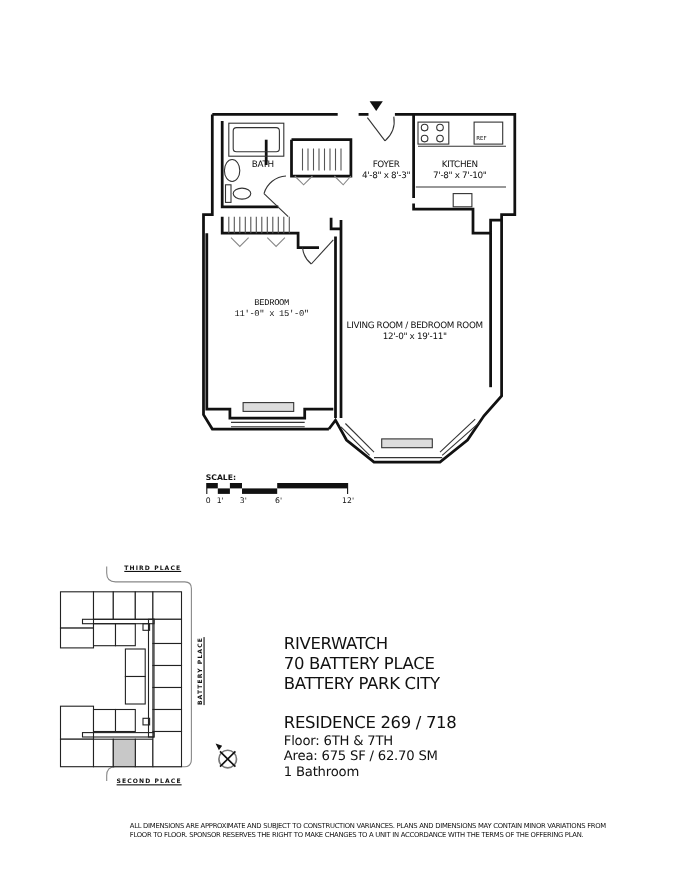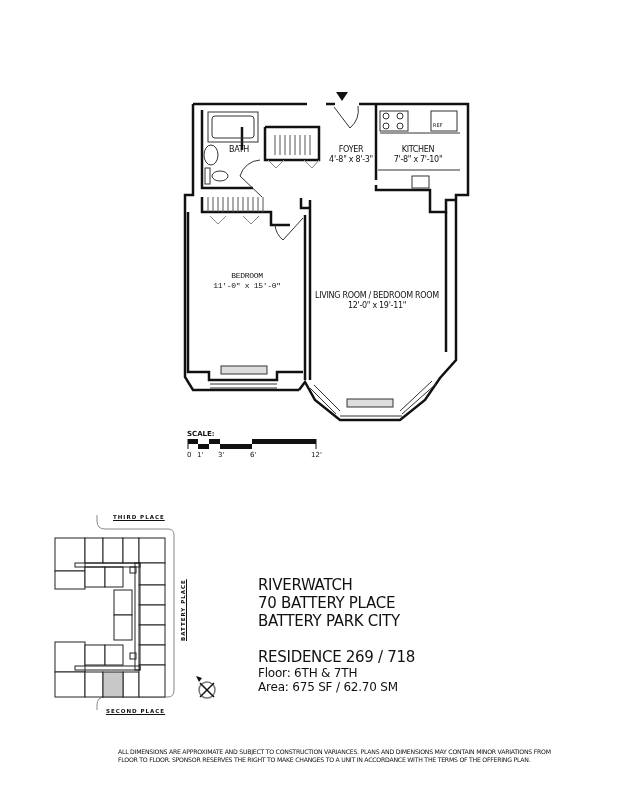--- a/index.html
+++ b/index.html
@@ -206,18 +206,19 @@
   <polygon points="6,4 12,6 9,10" fill="#111"></polygon>
 </svg>
 
 <div class="info" style="top:576px;">
   <div class="big">RIVERWATCH</div>
   <div class="big">70 BATTERY PLACE</div>
   <div class="big">BATTERY PARK CITY</div>
   <div class="big" style="margin-top:18px;">RESIDENCE 269 / 718</div>
   <div class="small">Floor:  6TH &amp; 7TH</div>
   <div class="small">Area: 675 SF / 62.70 SM</div>
+  <div class="small">1 Bathroom</div>
 </div>
 
 <div class="disclaimer">
   <div>ALL DIMENSIONS ARE APPROXIMATE AND SUBJECT TO CONSTRUCTION VARIANCES.  PLANS AND DIMENSIONS MAY CONTAIN MINOR VARIATIONS FROM</div>
   <div>FLOOR TO FLOOR.  SPONSOR RESERVES THE RIGHT TO MAKE CHANGES TO A UNIT IN ACCORDANCE  WITH THE TERMS OF THE OFFERING PLAN.</div>
 </div>
 
 </body></html>

